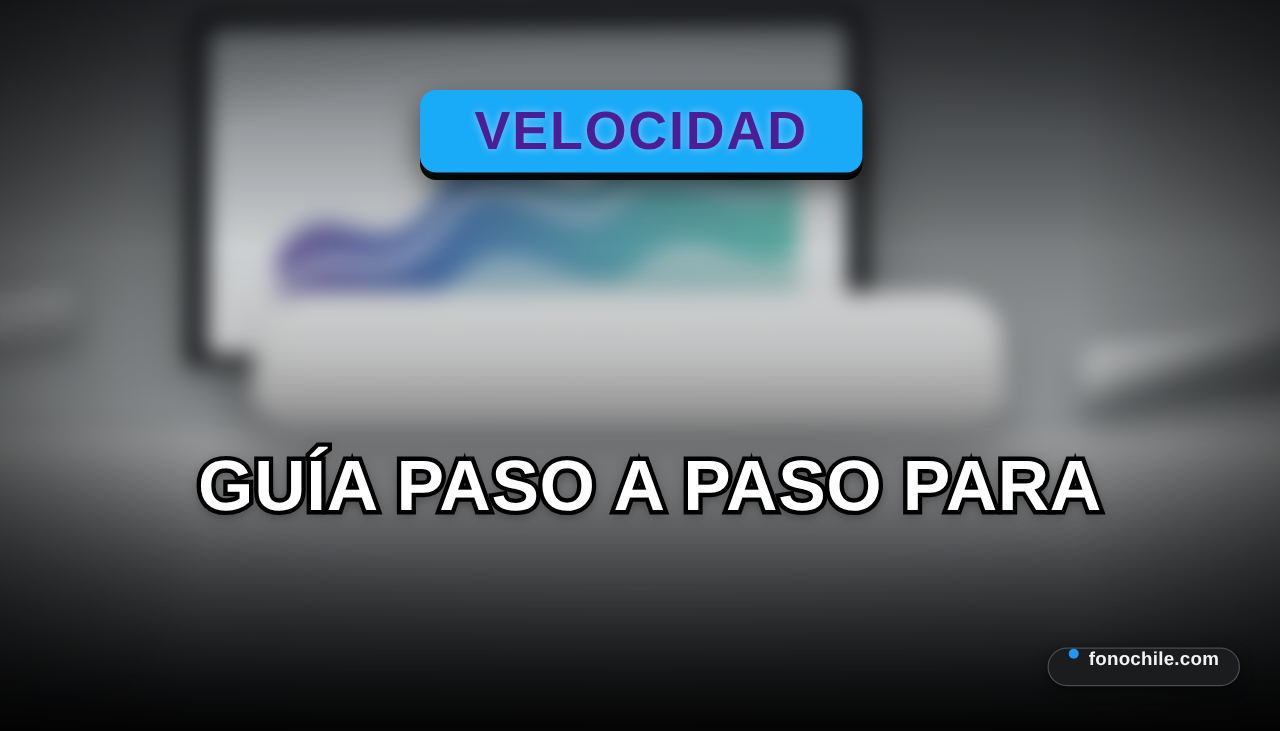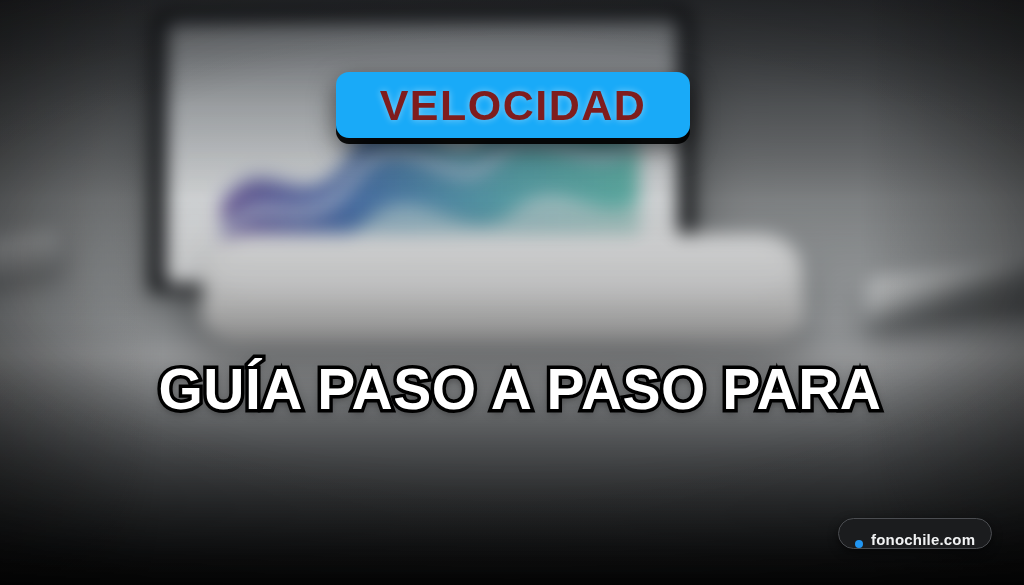--- a/index.html
+++ b/index.html
@@ -119,21 +119,21 @@
   
   .badge {
     position:absolute; left:336px; top:72px;
     width:354px; height:66px;
     background:#19aaf8;
     border-radius:13px;
     display:flex; align-items:center; justify-content:center;
     box-shadow:0 6px 0 rgba(0,0,0,.92), 0 10px 26px rgba(0,0,0,.6);
   }
   .badge-text {
-    color:#7f1d1d;
+    color:#4c1d95;
     font-size:43px;
     font-weight:bold;
     letter-spacing:1.5px;
     line-height:1;
     white-space:nowrap;
     text-shadow:0 0 7px rgba(255,255,255,.45);
   }
 
   .headline {
     position:absolute; left:0; right:0; top:358px;
@@ -152,21 +152,21 @@
     paint-order:stroke fill;
     text-shadow:0 3px 10px rgba(0,0,0,.55);
   }
 
   .watermark {
     position:absolute; left:838px; top:518px;
     height:31px; padding:0 16px;
     background:#1b1c1e;
     border:1px solid #4a4c50;
     border-radius:16px;
-    display:flex; align-items:flex-end; gap:8px;
+    display:flex; align-items:flex-start; gap:8px;
     box-shadow:0 3px 10px rgba(0,0,0,.6);
   }
   .wm-dot {
     width:8px; height:8px; border-radius:50%;
     background:#2196f3; flex:0 0 auto;
   }
   .wm-text {
     color:#f2f3f4;
     font-size:15px;
     font-weight:bold;

